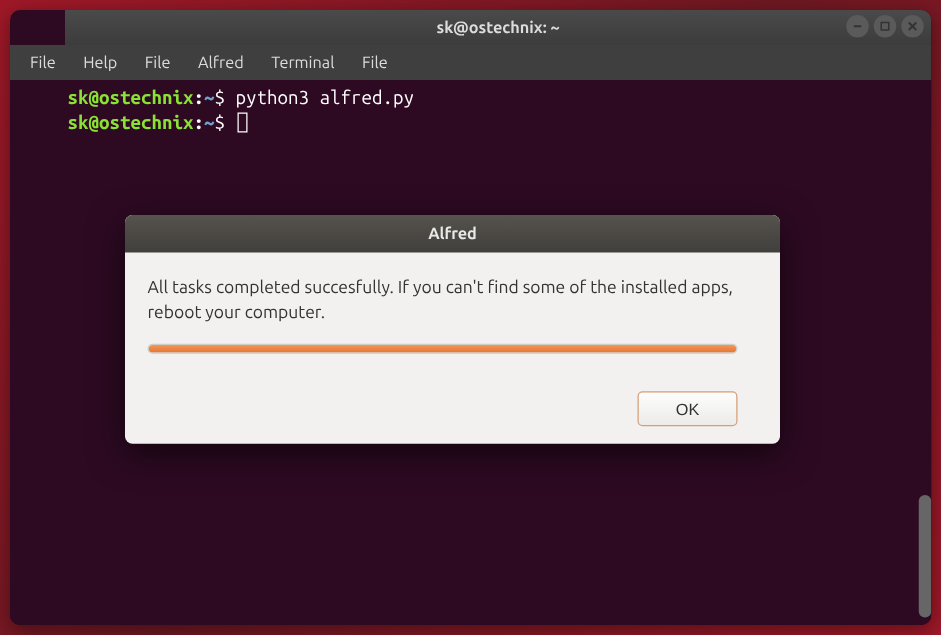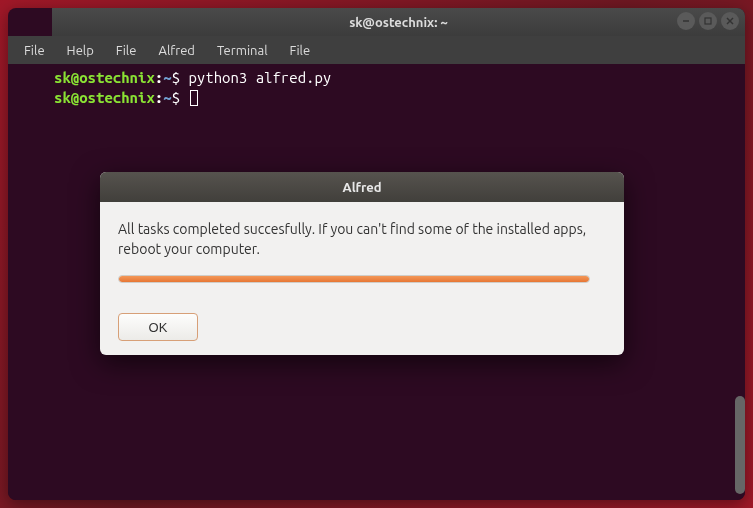--- a/index.html
+++ b/index.html
@@ -131,20 +131,21 @@
       border: 1px solid #d0cdc8;
     }
     .progress-bar {
       height: 100%;
       width: 100%;
       background: linear-gradient(to bottom, #f39758, #e77634);
       border-radius: 3px;
     }
     .dialog-actions {
       display: flex;
+      justify-content: flex-end;
     }
     .ok-btn {
       width: 80px;
       height: 28px;
       background: linear-gradient(to bottom, #fdfdfc, #ecebe8);
       border: 1px solid #d79f77;
       border-radius: 4px;
       cursor: pointer;
       font-size: 13px;
       color: #333;

